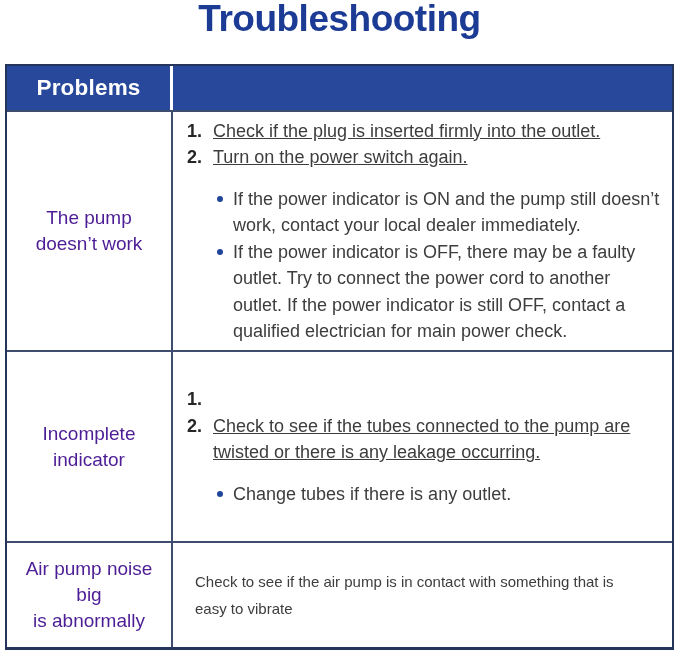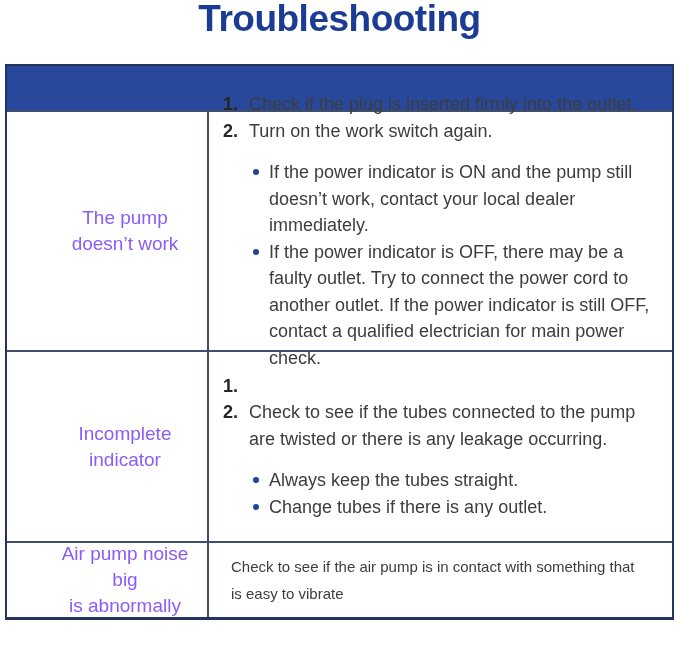--- a/index.html
+++ b/index.html
@@ -28,64 +28,65 @@
   }
   .cr{flex:1;box-sizing:border-box;display:flex;flex-direction:column;justify-content:center;}
   .hdr{height:44px;background:var(--header-bg,#27489b);}
   .hdr .cl{border-right:3px solid #ffffff;}
   .hcell{
     color:var(--header-text,#ffffff);font-size:22.5px;font-weight:700;
     align-items:center;justify-content:center;display:flex;letter-spacing:0.2px;
   }
   .r1{height:240px;}
   .r2{height:191px;}
-  .r3{height:76px;}
-  .pcell{font-size:19px;line-height:26px;color:#8b5cf6;margin-left:36px;}
+  .r3{height:106px;}
+  .pcell{font-size:19px;line-height:26px;color:#4c1d95;}
   .pl{display:block;}
   .rcell{padding:6px 10px 6px 14px;font-size:18px;line-height:26.5px;}
   .steps{display:flex;flex-direction:column;}
   .step{display:flex;}
   .num{flex:0 0 26px;font-weight:700;color:#262626;}
-  .stext{flex:1;}
+  .stext{flex:1;text-decoration:underline;}
   .line{display:block;}
   .bullets{margin-left:30px;margin-top:15px;display:flex;flex-direction:column;}
   .bullet{display:flex;}
   .dot{
     flex:0 0 auto;width:6px;height:6px;border-radius:50%;
     background:var(--bullet,#1f4699);margin:10px 10px 0 0;
   }
   .btext{flex:1;}
   .rcell3{padding:6px 28px 6px 22px;font-size:15px;line-height:27px;}
 </style>
 </head>
 <body>
 
 <div class="title">Troubleshooting</div>
 
 <div class="tbl">
 
   <div class="row hdr">
+    <div class="cl hcell">Problems</div>
   </div>
 
   <div class="row r1">
     <div class="cl pcell">
       <div>
         <span class="pl">The pump</span>
         <span class="pl">doesn’t work</span>
       </div>
     </div>
     <div class="cr rcell">
       <div class="steps">
         <div class="step">
           <span class="num">1.</span>
           <span class="stext">Check if the plug is inserted firmly into the outlet.</span>
         </div>
         <div class="step">
           <span class="num">2.</span>
-          <span class="stext">Turn on the work switch again.</span>
+          <span class="stext">Turn on the power switch again.</span>
         </div>
       </div>
       <div class="bullets">
         <div class="bullet">
           <span class="dot"></span>
           <span class="btext">If the power indicator is ON and the pump still doesn’t work, contact your local dealer immediately.</span>
         </div>
         <div class="bullet">
           <span class="dot"></span>
           <span class="btext">If the power indicator is OFF, there may be a faulty outlet. Try to connect the power cord to another outlet. If the power indicator is still OFF, contact a qualified electrician for main power check.</span>
@@ -109,24 +110,20 @@
           </span>
         </div>
         <div class="step">
           <span class="num">2.</span>
           <span class="stext">Check to see if the tubes connected to the pump are twisted or there is any leakage occurring.</span>
         </div>
       </div>
       <div class="bullets">
         <div class="bullet">
           <span class="dot"></span>
-          <span class="btext">Always keep the tubes straight.</span>
-        </div>
-        <div class="bullet">
-          <span class="dot"></span>
           <span class="btext">Change tubes if there is any outlet.</span>
         </div>
       </div>
     </div>
   </div>
 
   <div class="row r3">
     <div class="cl pcell">
       <div>
         <span class="pl">Air pump noise</span>

